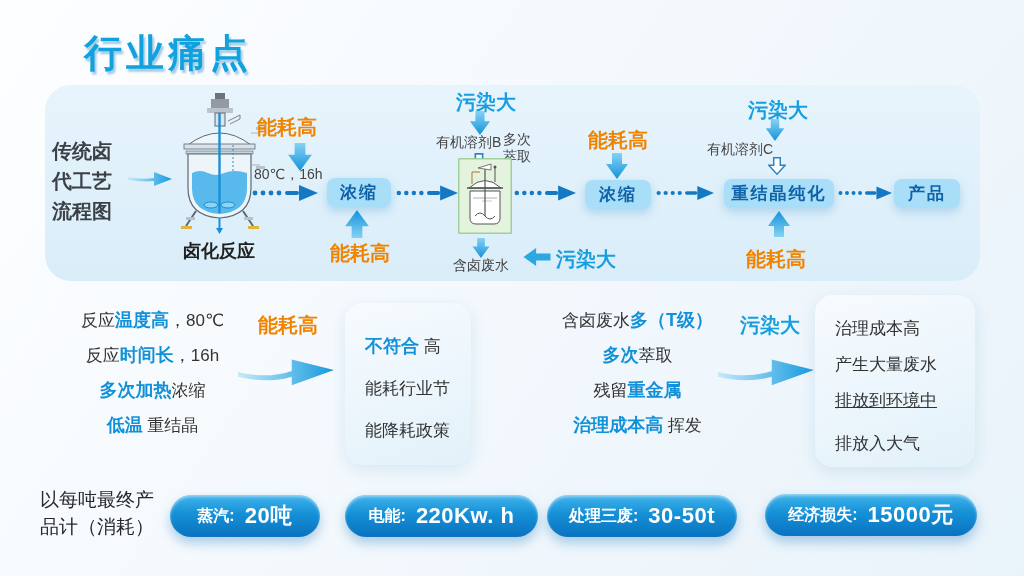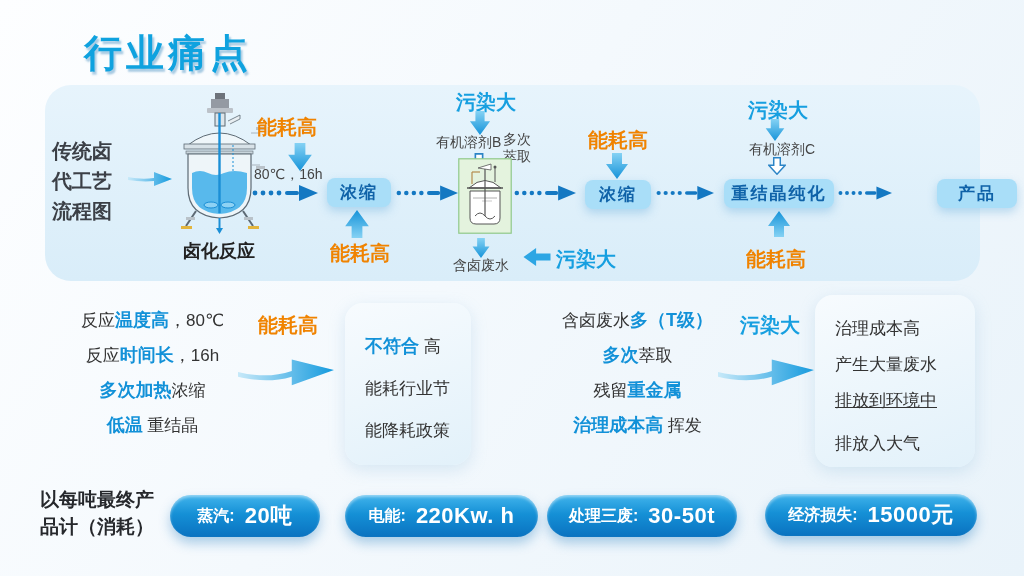--- a/index.html
+++ b/index.html
@@ -17,21 +17,21 @@
   .smalltxt{font-size:14px;color:#444;white-space:nowrap;}
   .fbtn{height:29px;background:#a9def8;border-radius:8px;color:#0f62a8;font-weight:700;
     font-size:17px;display:flex;align-items:center;justify-content:center;letter-spacing:2px;
     box-shadow:0 4px 10px rgba(80,160,215,0.35);}
   .plist{width:235px;text-align:center;font-size:17px;color:#333;}
   .pline{margin:0 0 14px 0;line-height:21px;white-space:nowrap;}
   .hl{color:#1291d8;font-weight:700;font-size:18px;text-align:right;}
   .card{border-radius:18px;background:linear-gradient(160deg,#f7fbfe 0%,#e2f1fa 100%);
     box-shadow:0 5px 16px rgba(140,185,220,0.28);}
   .cline{font-size:17px;color:#333;line-height:22px;white-space:nowrap;}
-  .footer-label{font-size:19px;font-weight:700;color:#26282c;line-height:27px;}
+  .footer-label{font-size:19px;font-weight:400;color:#26282c;line-height:27px;}
   .pill{height:42px;border-radius:22px;color:#fff;display:flex;align-items:center;
     justify-content:center;gap:10px;
     background:linear-gradient(180deg,#41b4ec 0%,#1590d6 45%,#0a72c0 100%);
     box-shadow:0 6px 12px rgba(30,120,190,0.35),inset 0 2px 3px rgba(255,255,255,0.45);margin-top:8px;}
   .pname{font-size:16px;font-weight:700;white-space:nowrap;}
   .pvalue{font-size:22px;font-weight:800;white-space:nowrap;letter-spacing:0.5px;}
 </style>
 </head>
 <body>
 
@@ -184,38 +184,38 @@
     <circle cx="19" cy="9" r="2.4" fill="#1478c2"></circle>
       <circle cx="27" cy="9" r="2.4" fill="#1478c2"></circle>
     <rect x="33" y="7" width="14" height="4" rx="2" fill="#1478c2"></rect>
     <polygon points="47,1 66,9 47,17" fill="#1478c2"></polygon>
   </svg>
 
   <div class="abs pollution" style="left:748px;top:97px;">污染大</div>
   <svg class="abs" style="left:764px;top:119px" width="22" height="22" viewBox="0 0 24 26">
     <path d="M7 0h10v11h6L12 26 1 11h6z" fill="url(#gradDown)"></path>
   </svg>
-  <div class="abs smalltxt" style="left:749px;top:141px;">有机溶剂C</div>
+  <div class="abs smalltxt" style="left:707px;top:141px;">有机溶剂C</div>
   <svg class="abs" style="left:768px;top:157px" width="18" height="18" viewBox="0 0 22 22">
     <path d="M7 1 h8 v9 h6 L11 21 1 10 h6 z" fill="#ffffff" stroke="#2b84c6" stroke-width="1.8"></path>
   </svg>
   <div class="abs fbtn" style="left:724px;top:179px;width:110px;">重结晶纯化</div>
   <svg class="abs" style="left:767px;top:211px" width="24" height="26" viewBox="0 0 24 26">
     <path d="M12 0 L23 15 h-6 v11 H7 V15 H1 Z" fill="url(#gradUp)"></path>
   </svg>
   <div class="abs energy" style="left:746px;top:246px;">能耗高</div>
   <svg class="abs" style="left:838px;top:184px" width="54" height="18" viewBox="0 0 66 18">
     <circle cx="3" cy="9" r="2.4" fill="#1478c2"></circle>
       <circle cx="11" cy="9" r="2.4" fill="#1478c2"></circle>
     <circle cx="19" cy="9" r="2.4" fill="#1478c2"></circle>
       <circle cx="27" cy="9" r="2.4" fill="#1478c2"></circle>
     <rect x="33" y="7" width="14" height="4" rx="2" fill="#1478c2"></rect>
     <polygon points="47,1 66,9 47,17" fill="#1478c2"></polygon>
   </svg>
-  <div class="abs fbtn" style="left:894px;top:179px;width:80px;margin-left:43px;">产品</div>
+  <div class="abs fbtn" style="left:894px;top:179px;width:66px;">产品</div>
 
   <div class="abs plist" style="left:35px;top:310px;">
     <div class="pline"><span>反应</span><span class="hl">温度高</span><span>，80℃</span></div>
     <div class="pline"><span>反应</span><span class="hl">时间长</span><span>，16h</span></div>
     <div class="pline"><span class="hl">多次加热</span><span>浓缩</span></div>
     <div class="pline"><span class="hl">低温</span><span> 重结晶</span></div>
   </div>
   <div class="abs energy" style="left:258px;top:312px;">能耗高</div>
   <svg class="abs" style="left:238px;top:346px" width="96" height="46" viewBox="0 0 100 46">
     <path d="M0 26 C20 31 38 31 56 25 L56 13 L100 24 L56 40 L56 31 C36 37 16 35 0 31 Z" fill="url(#gradSwoosh)"></path>

